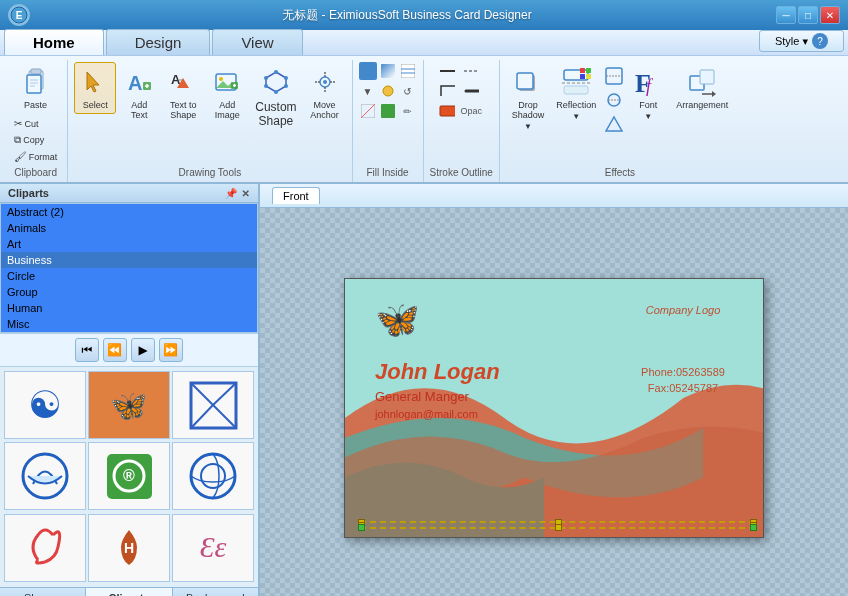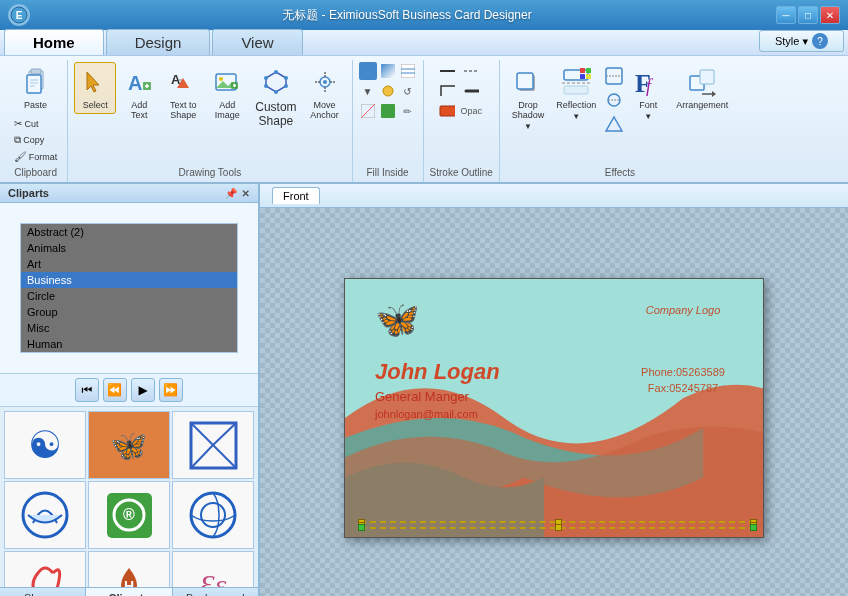--- a/index.html
+++ b/index.html
@@ -182,23 +182,23 @@
     .panel-header-btn {
       font-size: 10px;
       cursor: pointer;
       color: #555;
     }
 
     
     .list-container {
       flex: 1;
       overflow-y: auto;
-      background: #737373;
+      background: #3b82f6;
       border: 1px solid #aac8e8;
-      margin: 20px;
+      margin: 0;
     }
     .list-item {
       padding: 2px 6px;
       cursor: pointer;
       font-size: 11px;
     }
     .list-item.selected { background: #3a78c8; color: white; }
 
     
     .player-controls {
@@ -709,22 +709,22 @@
       </div>
     </div>
 
     <div class="list-container" style="max-height:130px;flex:none;">
       <div class="list-item">Abstract (2)</div>
       <div class="list-item">Animals</div>
       <div class="list-item">Art</div>
       <div class="list-item selected">Business</div>
       <div class="list-item">Circle</div>
       <div class="list-item">Group</div>
+      <div class="list-item">Human</div>
       <div class="list-item">Misc</div>
-      <div class="list-item">Human</div>
       <div class="list-item">Nature</div>
 
     </div>
 
     <div class="player-controls">
       <div class="player-btn">⏮</div>
       <div class="player-btn">⏪</div>
       <div class="player-btn">▶</div>
       <div class="player-btn">⏩</div>
     </div>

